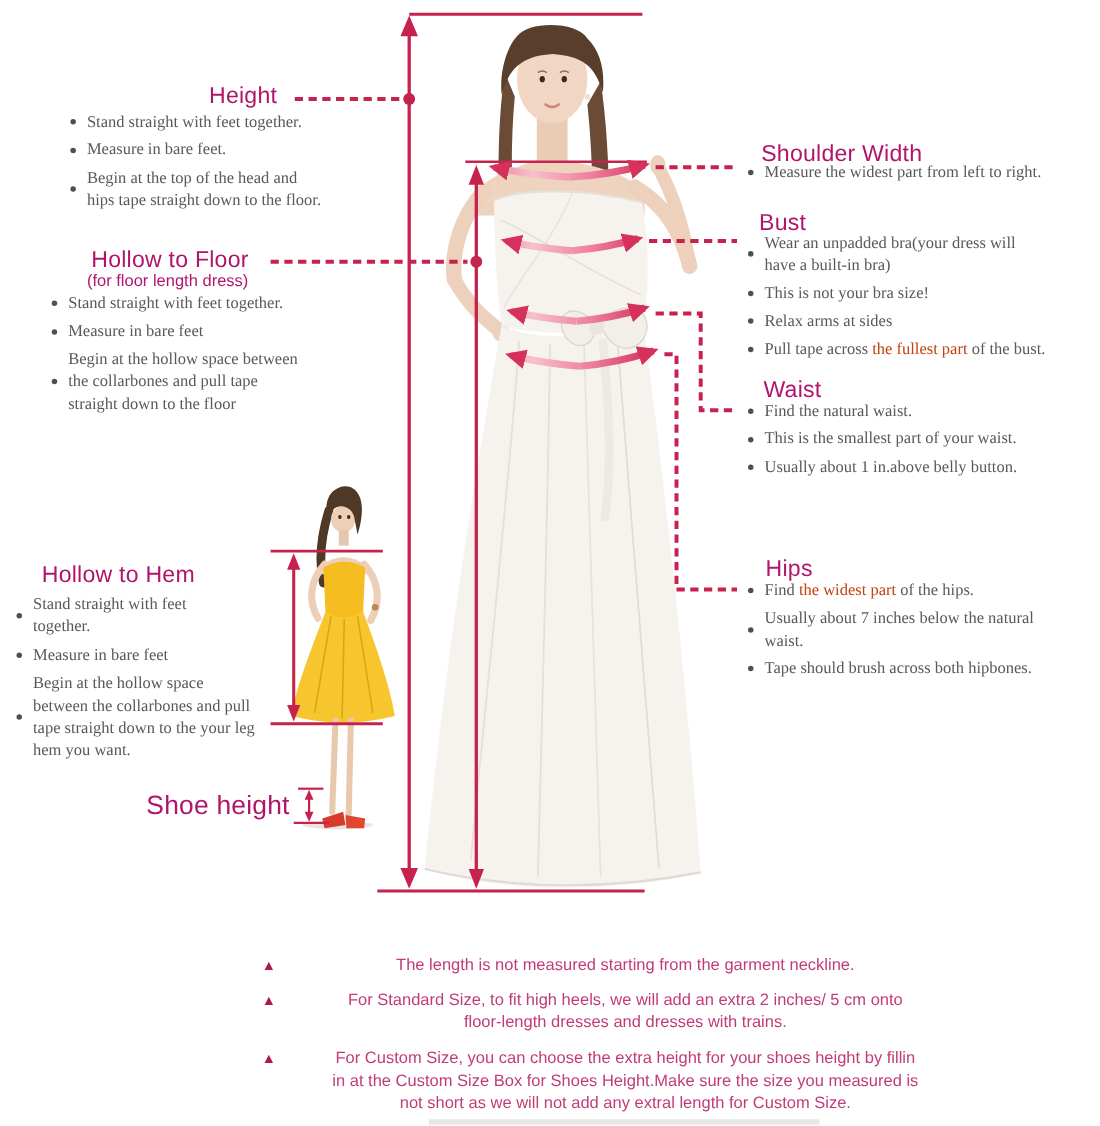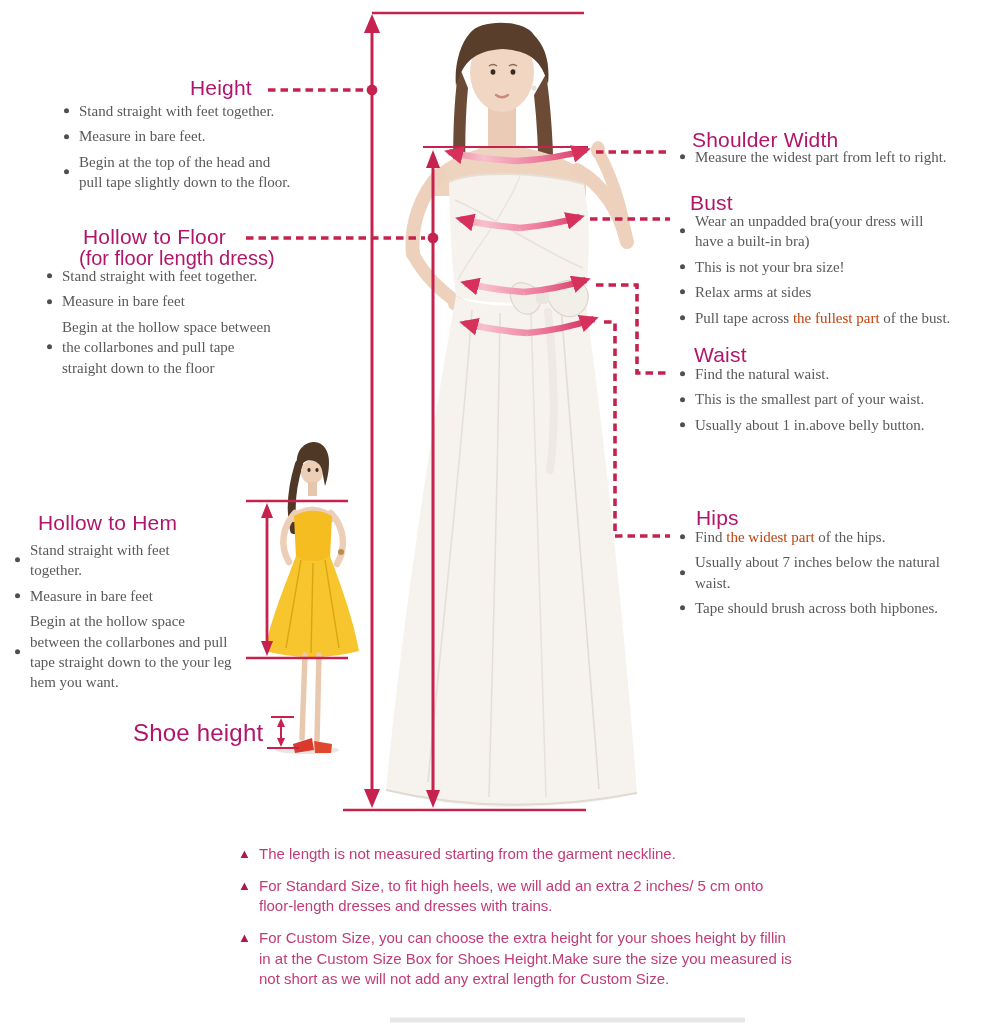--- a/index.html
+++ b/index.html
@@ -2,29 +2,29 @@
 <html><head>
 <meta charset="utf-8">
 <style>
   html,body{margin:0;padding:0;background:#fff;}
   .canvas{position:relative;width:1000px;height:1024px;background:#ffffff;
           font-family:"Liberation Sans",sans-serif;overflow:hidden;}
   .canvas svg.fig{position:absolute;left:0;top:0;z-index:0;}
   .txt{position:absolute;z-index:2;}
   h2.sec-title{margin:0;font-size:21px;line-height:1.1;font-weight:400;
                color:#b1156b;letter-spacing:.2px;white-space:nowrap;}
-  .sub{font-size:20px;color:#b1156b;white-space:nowrap;}
+  .sub{font-size:15px;color:#b1156b;white-space:nowrap;}
   ul.blist{margin:0;padding:0;list-style:none;font-family:Liberation Serif, serif;}
   ul.blist li{position:relative;padding-left:17px;margin:0 0 5px 0;
               font-size:15px;line-height:1.36;color:#595959;white-space:pre-line;}
   ul.blist li::before{content:"";position:absolute;left:2px;top:50%;
               transform:translateY(-55%);width:5px;height:5px;border-radius:50%;
               background:#4f4f4f;}
   .hl{color:#c2410c;}
-  .notes{position:absolute;left:238px;top:844px;width:640px;z-index:2;}
+  .notes{position:absolute;left:238px;top:868px;width:640px;z-index:2;text-align:center;}
   .note{position:relative;padding-left:21px;margin:0 0 11px 0;font-size:15px;
         line-height:1.38;color:#c13b78;white-space:pre-line;}
   .note::before{content:"▲";position:absolute;left:0;top:1px;color:#ad1a44;
         font-size:13px;}
 </style>
 </head>
 <body>
 
 <div class="canvas">
 
@@ -193,21 +193,21 @@
     </g>
 
     <path d="M390,1020 H745" stroke="#cfcfcf" stroke-width="5" opacity="0.5"></path>
   </svg>
 
   <h2 class="sec-title txt" style="left:190px;top:76px;">Height</h2>
   <ul class="blist txt" style="left:62px;top:101px;width:290px;">
     <li>Stand straight with feet together.</li>
     <li>Measure in bare feet.</li>
     <li>Begin at the top of the head and
-pull tape slightly down to the floor.</li>
+hips tape straight down to the floor.</li>
   </ul>
 
   <h2 class="sec-title txt" style="left:83px;top:225px;">Hollow to Floor</h2>
   <div class="sub txt" style="left:79px;top:247px;">(for floor length dress)</div>
   <ul class="blist txt" style="left:45px;top:266px;width:300px;">
     <li>Stand straight with feet together.</li>
     <li>Measure in bare feet</li>
     <li>Begin at the hollow space between
 the collarbones and pull tape
 straight down to the floor</li>

